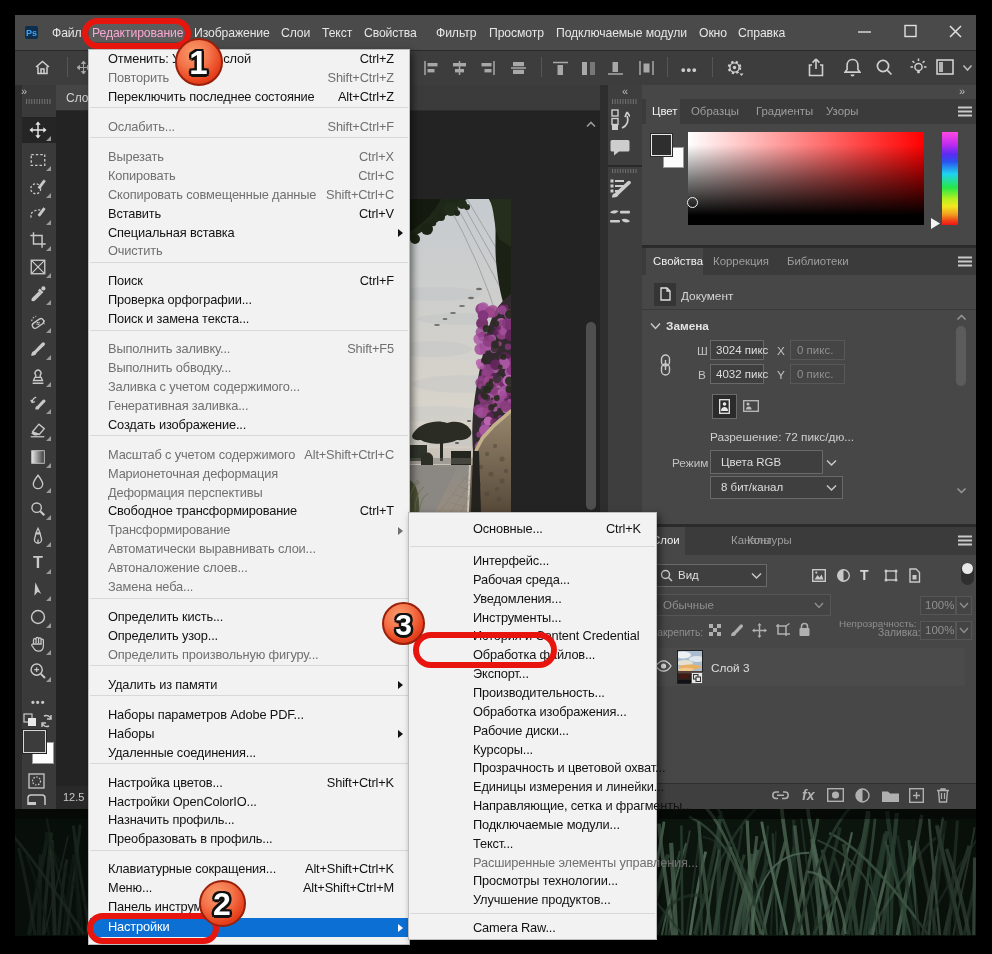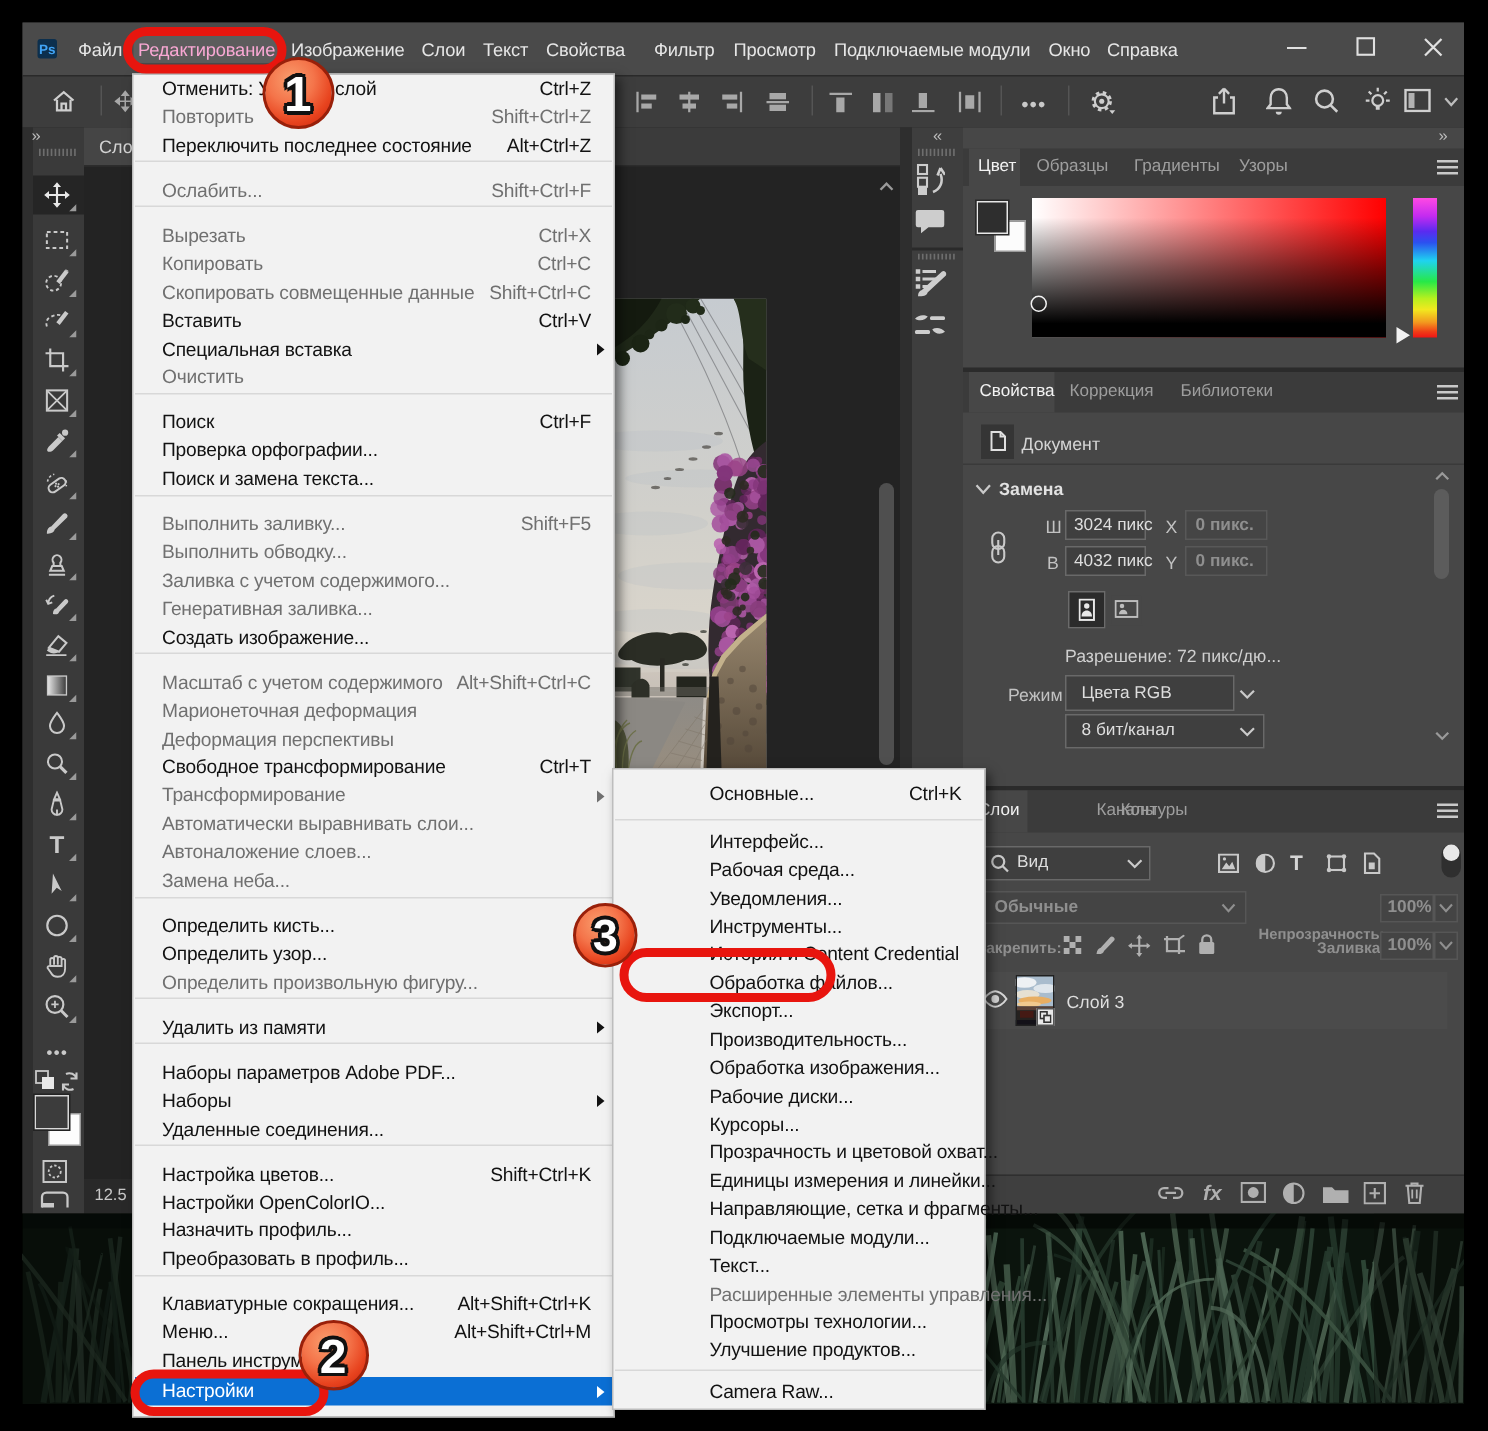--- a/index.html
+++ b/index.html
@@ -22,21 +22,21 @@
   .oval{position:absolute;border:6px solid #e8150e;border-radius:16px;box-sizing:border-box;z-index:40;}
   .num{position:absolute;border-radius:50%;z-index:41;
     background:radial-gradient(circle at 38% 30%,#f99d6d 0%,#f4744a 38%,#e8441f 68%,#d52f12 88%,#c62a10 100%);
     border:2px solid #99200a;box-sizing:border-box;text-align:center;font-weight:bold;color:#fff;
     text-shadow:-2px -2px 0 #111,2px -2px 0 #111,-2px 2px 0 #111,2px 2px 0 #111,0 -2.5px 0 #111,0 2.5px 0 #111,-2.5px 0 0 #111,2.5px 0 0 #111;}
   .tab{position:absolute;font-size:11.4px;color:#9e9e9e;white-space:nowrap;}
   .tab.on{color:#f2f2f2;}
   .fld{position:absolute;background:#3f3f3f;border:1px solid #696969;box-sizing:border-box;
     font-size:11.5px;color:#dedede;white-space:nowrap;}
   .lbl{position:absolute;font-size:11.8px;color:#c2c2c2;white-space:nowrap;}
-  .dim{color:#8f8f8f;font-weight:bold;}
+  .dim{color:#8f8f8f;}
 </style></head>
 <body>
 
 <div class="a" style="left:15px;top:15px;width:961px;height:794px;background:#242424;"></div>
 <div class="a" style="left:15px;top:15px;width:961px;height:35px;background:#4a4a4a;"></div>
 <div class="a" style="left:89px;top:23px;width:97px;height:19px;background:#5c5c5c;"></div>
 <div class="a" style="left:25px;top:26px;width:13px;height:13px;background:#0c2f4d;border-radius:2px;color:#41a4f5;font-size:9px;font-weight:bold;text-align:center;line-height:14px;">Ps</div>
 <div class="a" style="left:52px;top:26px;font-size:12.2px;color:#e6e6e6;white-space:nowrap;letter-spacing:-0.1px;">Файл</div>
 <div class="a" style="left:92px;top:26px;font-size:12.2px;color:#f9a8d4;white-space:nowrap;letter-spacing:-0.1px;">Редактирование</div>
 <div class="a" style="left:194px;top:26px;font-size:12.2px;color:#e6e6e6;white-space:nowrap;letter-spacing:-0.1px;">Изображение</div>

